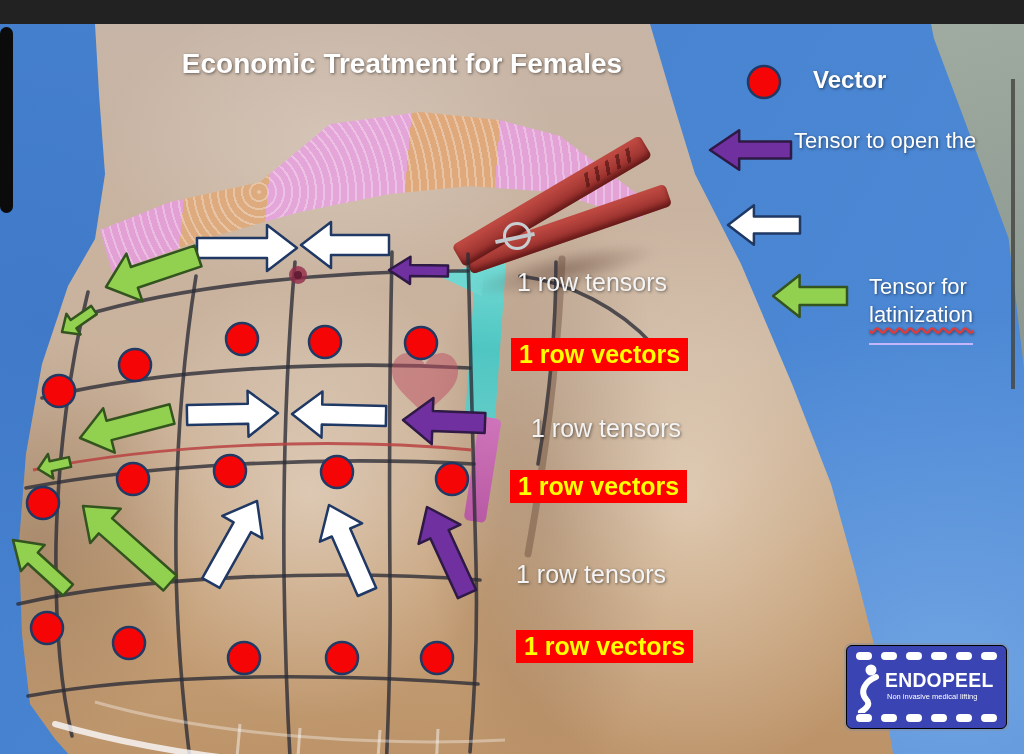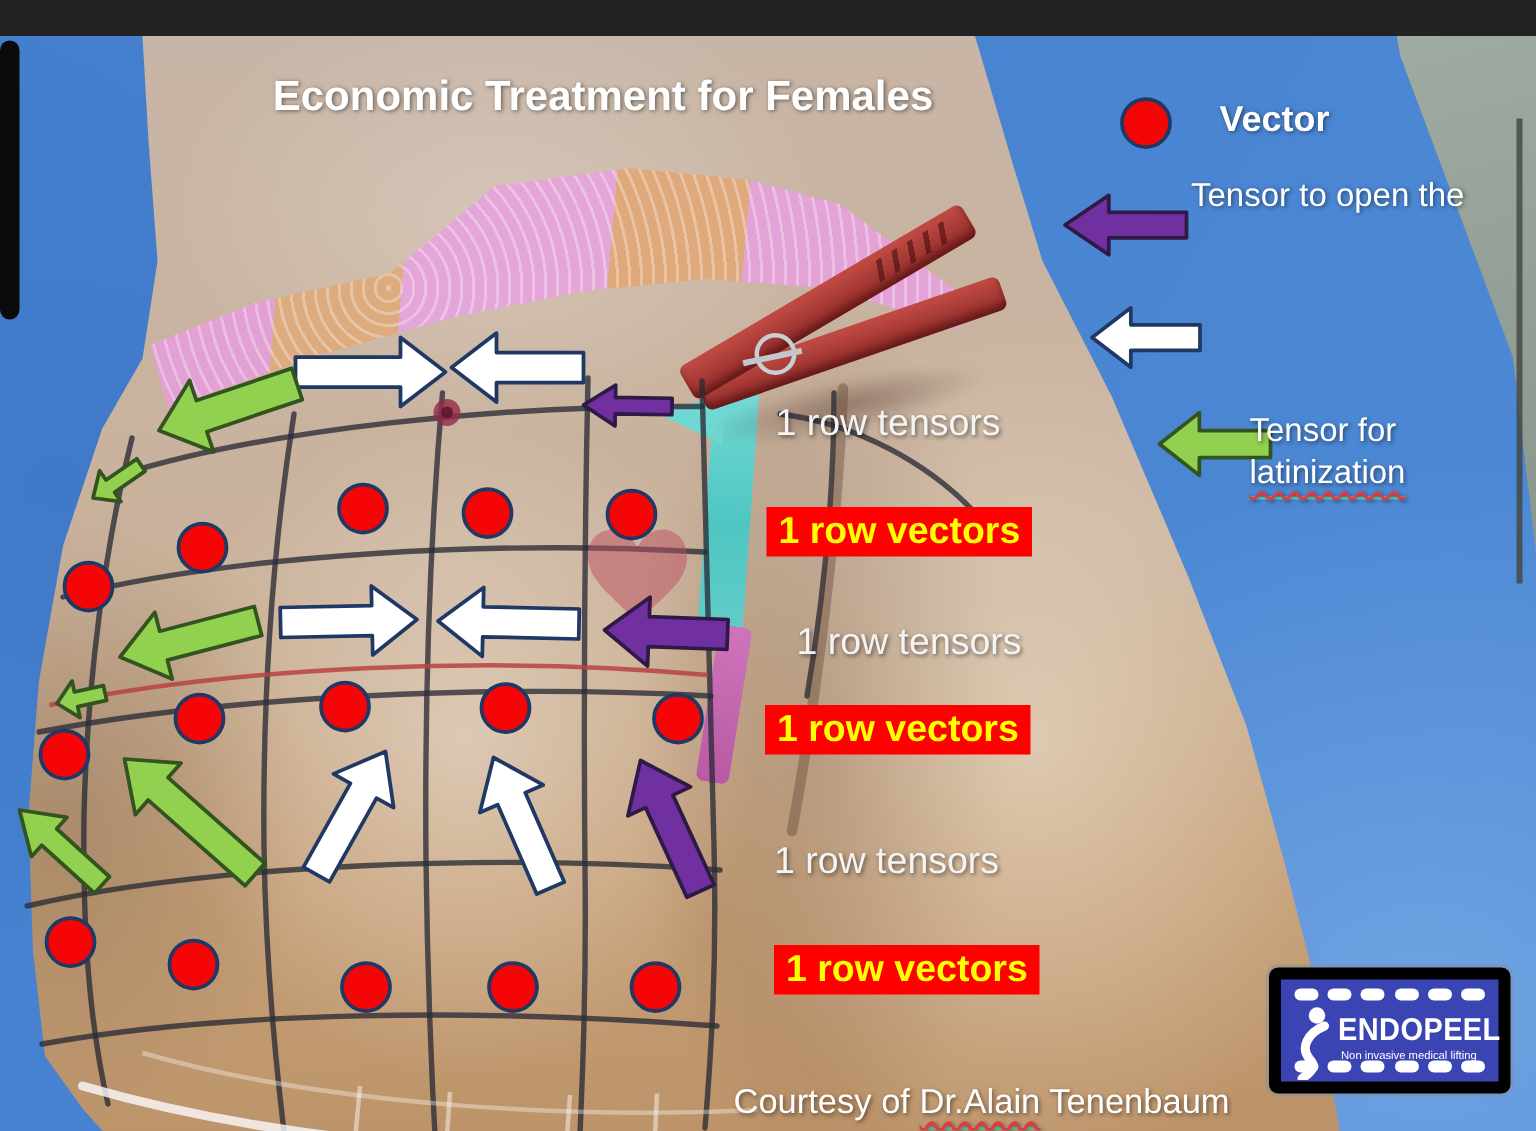--- a/index.html
+++ b/index.html
@@ -56,24 +56,24 @@
   .bottom-strip{left:0;top:746px;width:1024px;height:8px;background:#bdc4cd;}
   
   .title{left:142px;top:24px;width:520px;text-align:center;color:#fff;
     font-size:28px;font-weight:bold;}
   .legend-label{color:#fff;font-size:22px;line-height:28px;white-space:nowrap;}
   .legend-label.bold{font-weight:bold;font-size:24px;}
   .row-label{font-size:25px;color:#f4f4f4;white-space:nowrap;}
   .row-label.vectors{background:#ff0000;color:#ffff00;font-weight:bold;padding:2px 8px;text-align:right;}
   .courtesy{left:489px;top:697px;font-size:23px;color:#fff;white-space:nowrap;}
   .squiggle{text-decoration:underline wavy #e23b3b;text-underline-offset:5px;
-    border-bottom:2px solid #5eead4;padding-bottom:4px;}
+    border-bottom:2px solid #c4b5fd;padding-bottom:16px;}
   
   .logo{left:846px;top:621px;width:161px;height:84px;background:#3a44b2;
-    border:8px solid #000000;border-radius:6px;box-shadow:0 0 0 2px rgba(130,140,160,.45);
+    border:1px solid #000000;border-radius:6px;box-shadow:0 0 0 2px rgba(130,140,160,.45);
     box-sizing:border-box;}
   .dashrow{position:absolute;left:9px;right:9px;height:8px;display:flex;justify-content:space-between;}
   .dashrow.top{top:6px;} .dashrow.bot{bottom:6px;}
   .dash{width:16px;height:8px;background:#fff;border-radius:4px;}
   .brand{position:absolute;left:38px;top:22px;color:#fff;font-size:21px;font-weight:bold;
     letter-spacing:.3px;transform:scaleX(.92);transform-origin:left;white-space:nowrap;}
   .tagline{position:absolute;left:40px;top:46px;color:#fff;font-size:7.5px;white-space:nowrap;}
   svg.overlay{left:0;top:0;pointer-events:none;}
 </style>
 </head>
@@ -161,36 +161,35 @@
       <polygon points="791.0,117.5 739.2,117.5 739.2,106.2 710.0,126.0 739.2,145.8 739.2,134.5 791.0,134.5" fill="#7030a0" stroke="#2e1a45" stroke-width="2.5" stroke-linejoin="round"></polygon>
       <polygon points="800.0,192.5 753.9,192.5 753.9,181.2 728.0,201.0 753.9,220.8 753.9,209.5 800.0,209.5" fill="#ffffff" stroke="#1f3864" stroke-width="2.5" stroke-linejoin="round"></polygon>
       <polygon points="847.0,263.0 799.6,263.0 799.6,251.1 773.0,272.0 799.6,292.9 799.6,281.0 847.0,281.0" fill="#92d050" stroke="#33531f" stroke-width="2.5" stroke-linejoin="round"></polygon>
     </svg>
 
   <div class="abs bottom-strip"></div>
 
   <div class="abs title oshadow">Economic Treatment for Females</div>
 
   <div class="abs legend-label bold oshadow" style="left:813px;top:42px;">Vector</div>
-  <div class="abs" style="left:794px;top:92px;">
+  <div class="abs" style="left:794px;top:103px;">
     <div class="legend-label oshadow">Tensor to open the</div>
   </div>
-  <div class="abs" style="left:833px;top:249px;">
+  <div class="abs" style="left:869px;top:249px;">
     <div class="legend-label oshadow">Tensor for</div>
     <div class="legend-label oshadow"><span class="squiggle">latinization</span></div>
   </div>
 
   <div class="abs row-label oshadow" style="left:517px;top:244px;">1 row tensors</div>
   <div class="abs row-label vectors" style="left:511px;top:314px;">1 row vectors</div>
   <div class="abs row-label oshadow" style="left:531px;top:390px;">1 row tensors</div>
   <div class="abs row-label vectors" style="left:510px;top:446px;">1 row vectors</div>
   <div class="abs row-label oshadow" style="left:516px;top:536px;">1 row tensors</div>
   <div class="abs row-label vectors" style="left:516px;top:606px;">1 row vectors</div>
 
-  <div class="abs courtesy oshadow"><span>Courtesy of </span><span class="squiggle">Dr.Alain</span><span> Tenenbaum</span></div>
 
   <div class="abs logo">
     <div class="dashrow top">
       <div class="dash"></div>
         <div class="dash"></div>
         <div class="dash"></div>
       <div class="dash"></div>
         <div class="dash"></div>
         <div class="dash"></div>
     </div>

